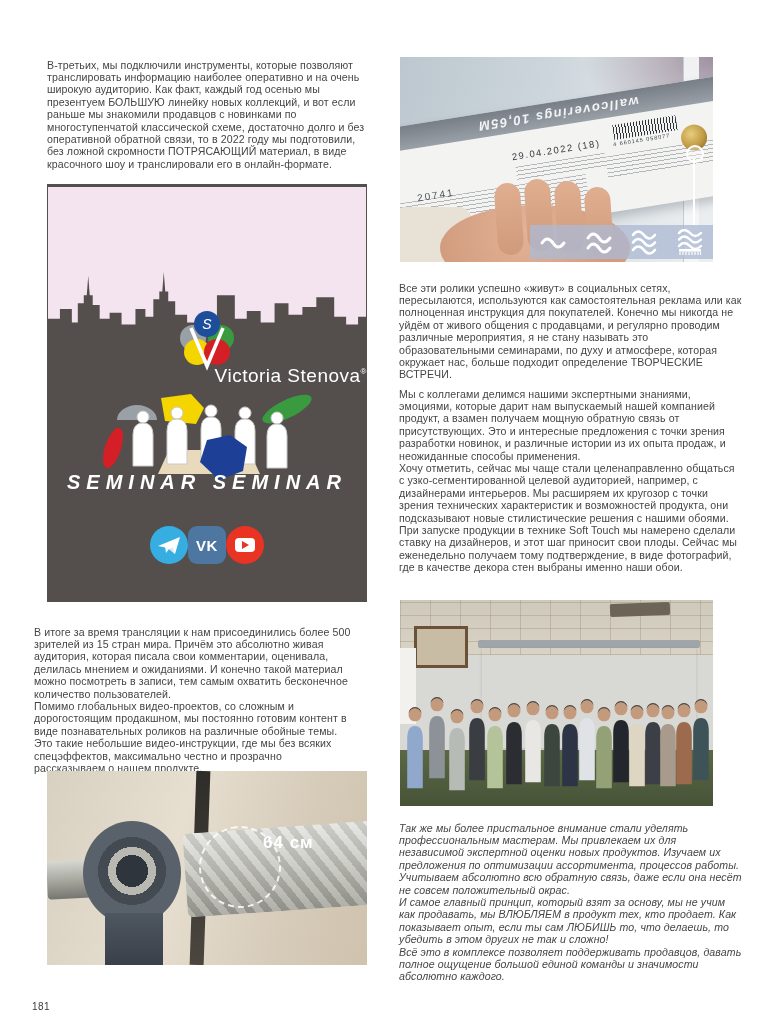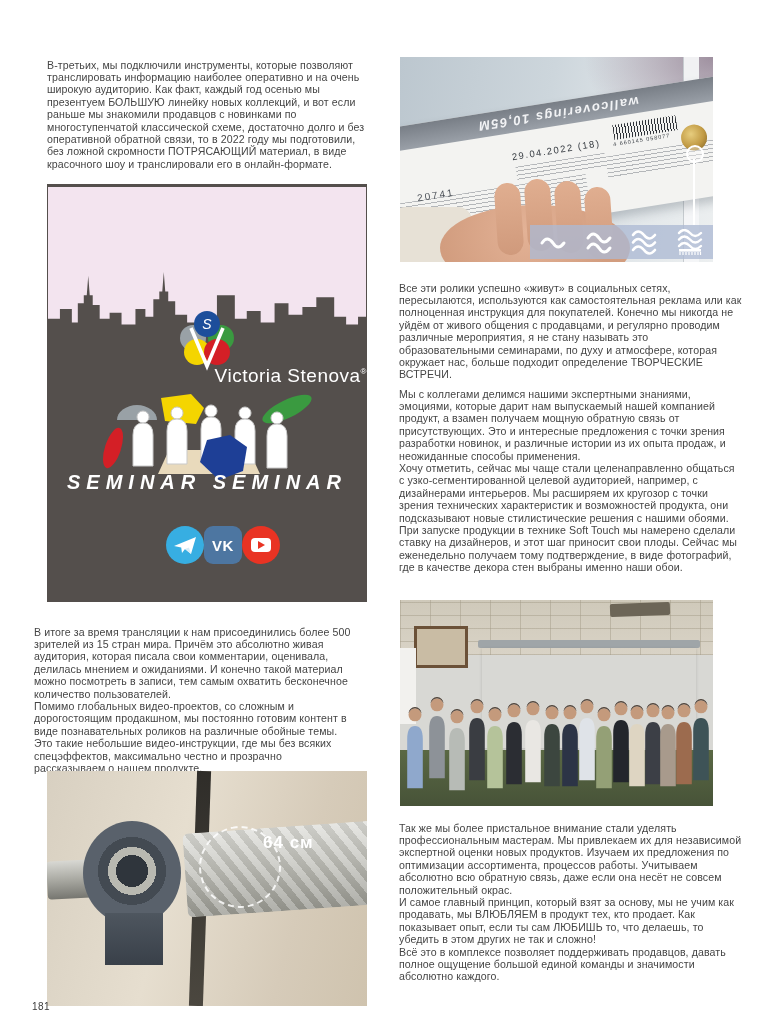--- a/index.html
+++ b/index.html
@@ -11,31 +11,31 @@
   .banner{position:absolute;left:47px;top:184px;width:320px;height:418px;background:#544f4c;overflow:hidden;}
   .sky{position:absolute;left:1px;top:3px;right:1px;height:158px;background:#f3e4ef;}
   .skyline{position:absolute;left:0;bottom:-1px;width:100%;height:76px;display:block;}
   .logo{position:absolute;left:129px;top:124px;width:62px;height:64px;}
   .brand{position:absolute;left:0;top:181px;width:100%;text-align:right;color:#fff;
          font-size:19px;letter-spacing:.5px;font-weight:400;}
   .brand sup{font-size:8px;vertical-align:8px;}
   .illus{position:absolute;left:52px;top:210px;width:216px;height:94px;}
   .sem-title{position:absolute;left:0;top:287px;width:100%;text-align:center;color:#fff;
              font-style:italic;font-weight:600;font-size:20px;letter-spacing:6px;white-space:nowrap;}
-  .socials{position:absolute;left:16px;top:342px;width:100%;display:flex;justify-content:center;}
+  .socials{position:absolute;left:0;top:342px;width:100%;display:flex;justify-content:center;}
   .soc{width:38px;height:38px;position:relative;}
   .tg{background:#37aee2;border-radius:50%;}
   .vk{background:#4d76a1;border-radius:9px;display:flex;align-items:center;justify-content:center;
       color:#fff;font-weight:700;font-size:15px;letter-spacing:.5px;}
   .yt{background:#e93323;border-radius:50%;display:flex;align-items:center;justify-content:center;}
   .yt-inner{width:20px;height:14px;background:#fff;border-radius:4px;position:relative;}
   .yt-inner:after{content:"";position:absolute;left:7px;top:3.2px;border-left:7px solid #e93323;
       border-top:4px solid transparent;border-bottom:4px solid transparent;}
   
-  .roller-photo{position:absolute;left:47px;top:771px;width:320px;height:235px;overflow:hidden;
+  .roller-photo{position:absolute;left:47px;top:771px;width:320px;height:194px;overflow:hidden;
       background:linear-gradient(105deg,#d8d0c1,#e6decf 40%,#d6cbb9 75%,#cfc3ae);}
   .rp-slit{position:absolute;left:146px;top:0;width:14px;height:100%;
       background:linear-gradient(#2f2d29,#4b473f);transform:rotate(2deg);}
   .rp-roller{position:absolute;left:138px;top:56px;width:192px;height:84px;border-radius:6px;
       transform:rotate(-4deg);
       background:
         repeating-linear-gradient(55deg,rgba(255,255,255,.30) 0 7px,rgba(150,150,145,.22) 7px 14px),
         linear-gradient(to bottom,#dcdcd7,#bbbbb4 45%,#8e8e86);}
   .rp-step{position:absolute;left:100px;top:68px;width:52px;height:64px;border-radius:6px;
       transform:rotate(-4deg);
@@ -290,18 +290,18 @@
       <use href="#prs" x="191" y="16" width="26" height="104" style="color:#94a076"></use>
       <use href="#prs" x="208" y="10" width="26" height="104" style="color:#23262c"></use>
       <use href="#prs" x="224" y="14" width="26" height="104" style="color:#ded5c2"></use>
       <use href="#prs" x="240" y="12" width="26" height="104" style="color:#3c3f46"></use>
       <use href="#prs" x="255" y="14" width="26" height="104" style="color:#a89a8c"></use>
       <use href="#prs" x="271" y="12" width="26" height="104" style="color:#9c6b4e"></use>
       <use href="#prs" x="288" y="8" width="26" height="104" style="color:#3e5357"></use>
     </svg>
   </div>
 
-  <p class="para" style="left:399px;top:811px;width:344px;">Так же мы более пристальное внимание стали уделять профессиональным мастерам. Мы привлекаем их для независимой экспертной оценки новых продуктов. Изучаем их предложения по оптимизации ассортимента, процессов работы. Учитываем абсолютно всю обратную связь, даже если она несёт не совсем положительный окрас.
+  <p class="para" style="left:399px;top:811px;width:344px;font-style:italic;">Так же мы более пристальное внимание стали уделять профессиональным мастерам. Мы привлекаем их для независимой экспертной оценки новых продуктов. Изучаем их предложения по оптимизации ассортимента, процессов работы. Учитываем абсолютно всю обратную связь, даже если она несёт не совсем положительный окрас.
 И самое главный принцип, который взят за основу, мы не учим как продавать, мы ВЛЮБЛЯЕМ в продукт тех, кто продает. Как показывает опыт, если ты сам ЛЮБИШЬ то, что делаешь, то убедить в этом других не так и сложно!
 Всё это в комплексе позволяет поддерживать продавцов, давать полное ощущение большой единой команды и значимости абсолютно каждого.</p>
 
   <div class="page-number">181</div>
 </div>
 
 </body></html>

